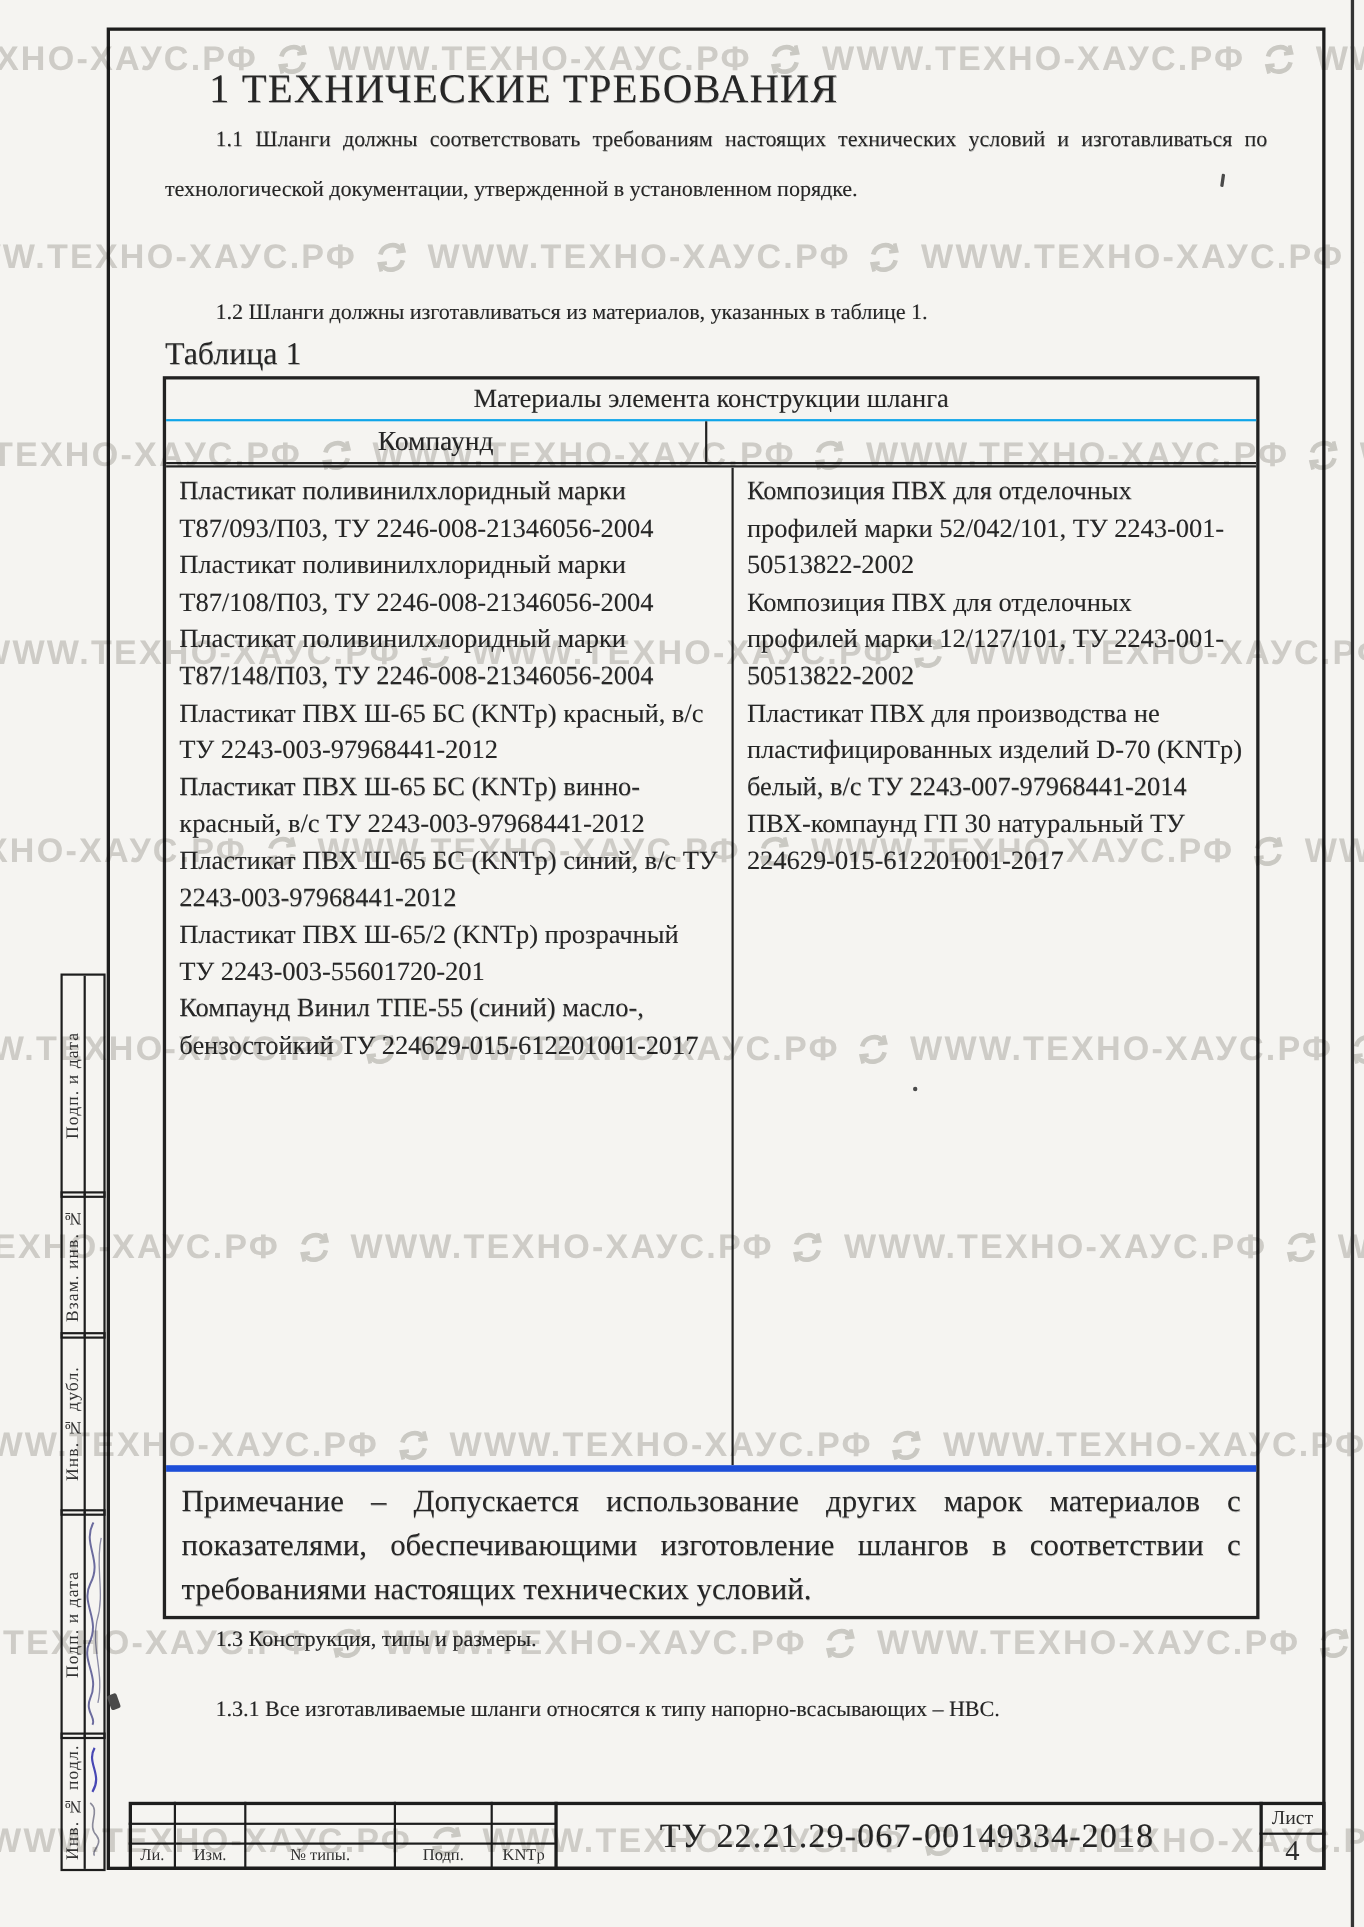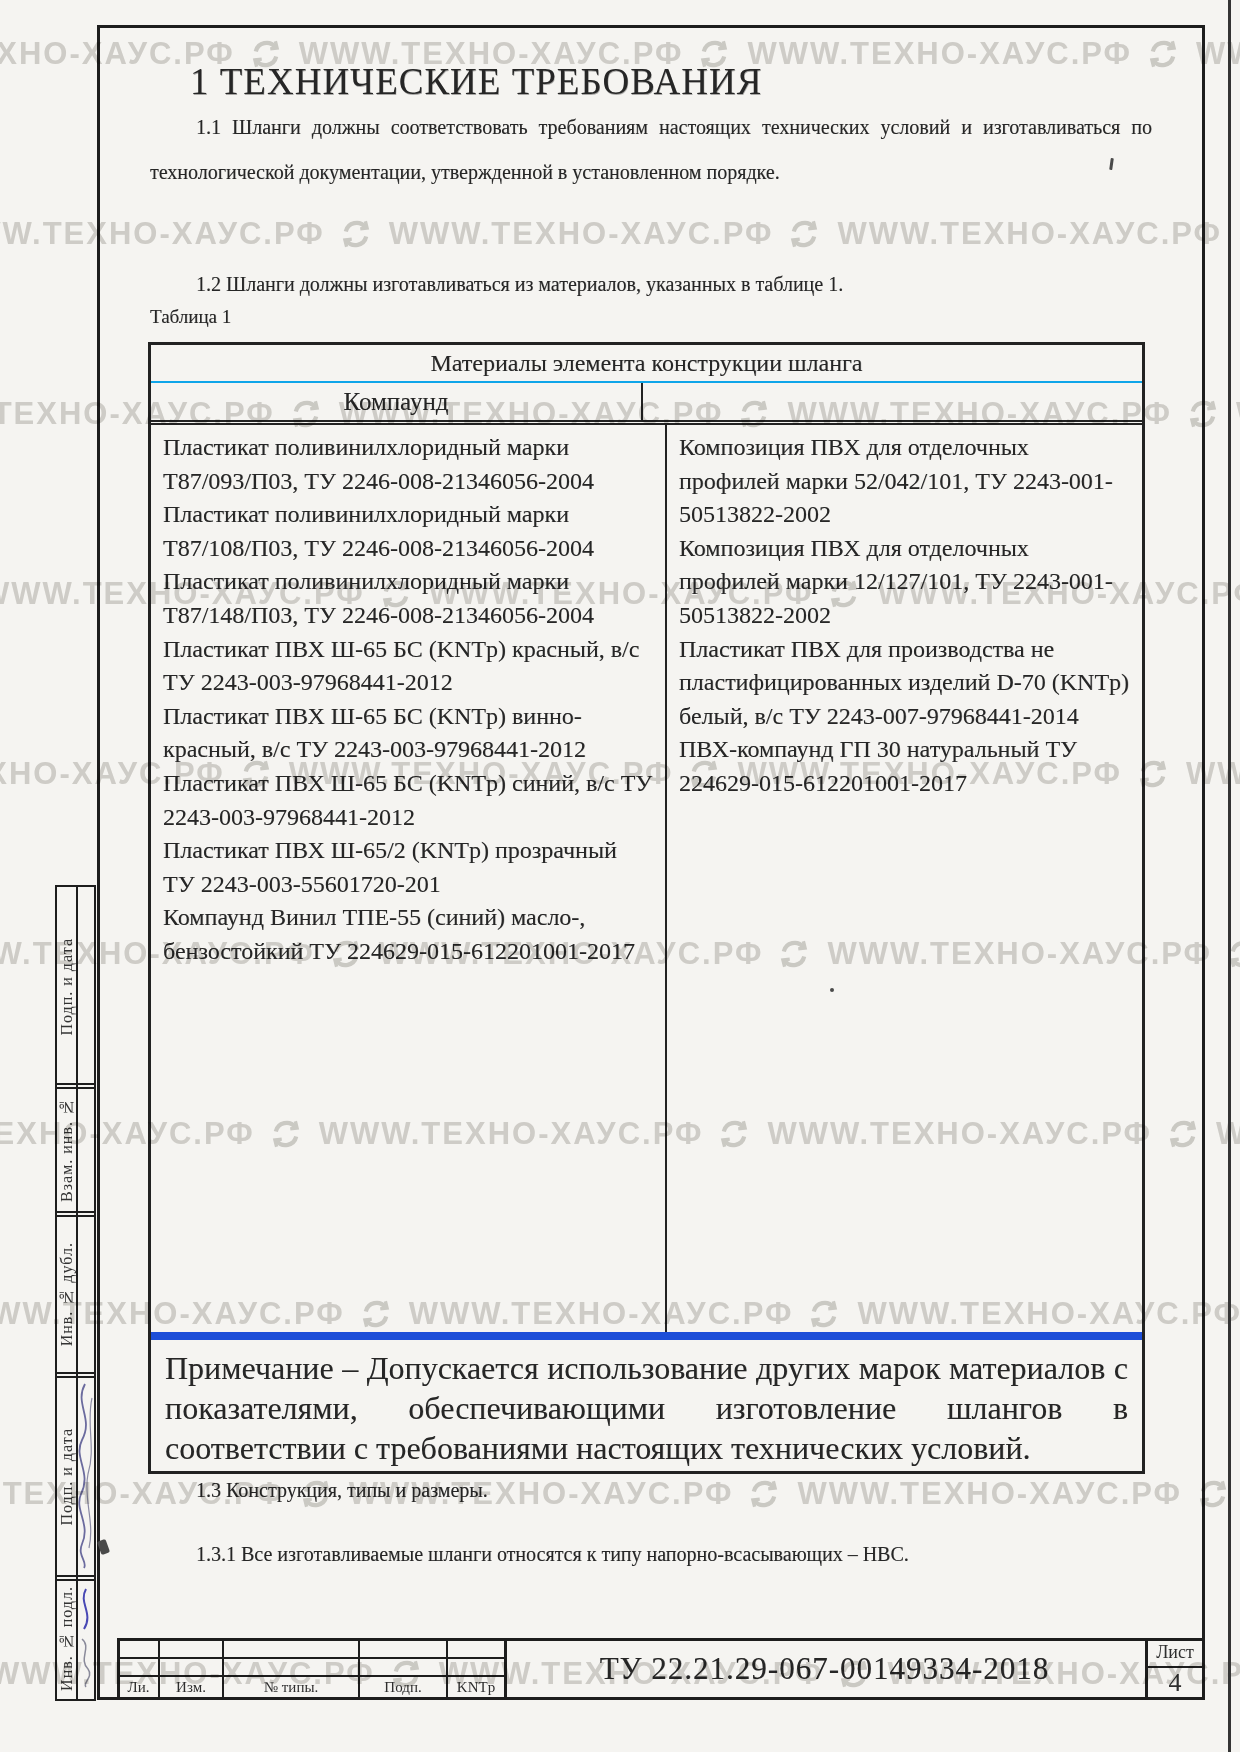--- a/index.html
+++ b/index.html
@@ -15,34 +15,34 @@
   
   .frame{border:3px solid #1d1d1d;z-index:2;}
   .scan-edge{background:#343434;z-index:7;}
   .speck{background:#4a4a4a;border-radius:50%;z-index:7;}
   
   .doc-text{font-size:20px;line-height:45px;text-align:justify;z-index:3;
             text-shadow:0.4px 0.4px 0 rgba(50,50,50,0.35);}
   .indent{text-indent:46px;}
   .sec-title{font-size:37px;letter-spacing:1px;white-space:nowrap;z-index:3;
              text-shadow:0.5px 0.5px 0 rgba(50,50,50,0.4);}
-  .tbl-caption{font-size:19px;z-index:3;text-shadow:0.4px 0.4px 0 rgba(50,50,50,0.35);text-align:center;}
+  .tbl-caption{font-size:29px;z-index:3;text-shadow:0.4px 0.4px 0 rgba(50,50,50,0.35);text-align:center;}
   
   .tbl{border:3px solid #222;z-index:3;background:transparent;}
   .tbl-title{height:36px;border-bottom:2px solid #0ea5e9;display:flex;align-items:center;justify-content:center;
              font-size:24px;text-shadow:0.4px 0.4px 0 rgba(50,50,50,0.35);}
   .tbl-head{height:37px;border-bottom:5px double #222;display:flex;}
   .tbl-head>div{display:flex;align-items:center;justify-content:center;font-size:25px;
                 text-shadow:0.4px 0.4px 0 rgba(50,50,50,0.35);}
   .col-l{width:490px;border-right:2px solid #222;}
   .col-r{flex:1;}
   .tbl-body{height:907px;display:flex;overflow:hidden;}
   .tbl-body>div{padding:6px 12px 0 12px;font-size:24px;line-height:33.6px;
                 text-shadow:0.35px 0.35px 0 rgba(50,50,50,0.35);}
-  .tbl-note{border-top:8px solid #1d4ed8;padding:8px 14px 0 14px;font-size:32px;line-height:40px;
+  .tbl-note{border-top:6px solid #1d4ed8;padding:8px 14px 0 14px;font-size:28px;line-height:40px;
             text-align:justify;height:123px;overflow:hidden;
             text-shadow:0.35px 0.35px 0 rgba(50,50,50,0.35);}
   .mat{margin:0;}
   
   .sb{border:2.5px solid #1d1d1d;display:flex;z-index:4;}
   .sb-label{width:19px;border-right:2px solid #1d1d1d;display:flex;align-items:center;justify-content:center;}
   .sb-label span{writing-mode:vertical-rl;transform:rotate(180deg);font-size:16px;white-space:nowrap;
                  color:#333;letter-spacing:1px;}
   .sb-blank{flex:1;position:relative;overflow:visible;}
   

